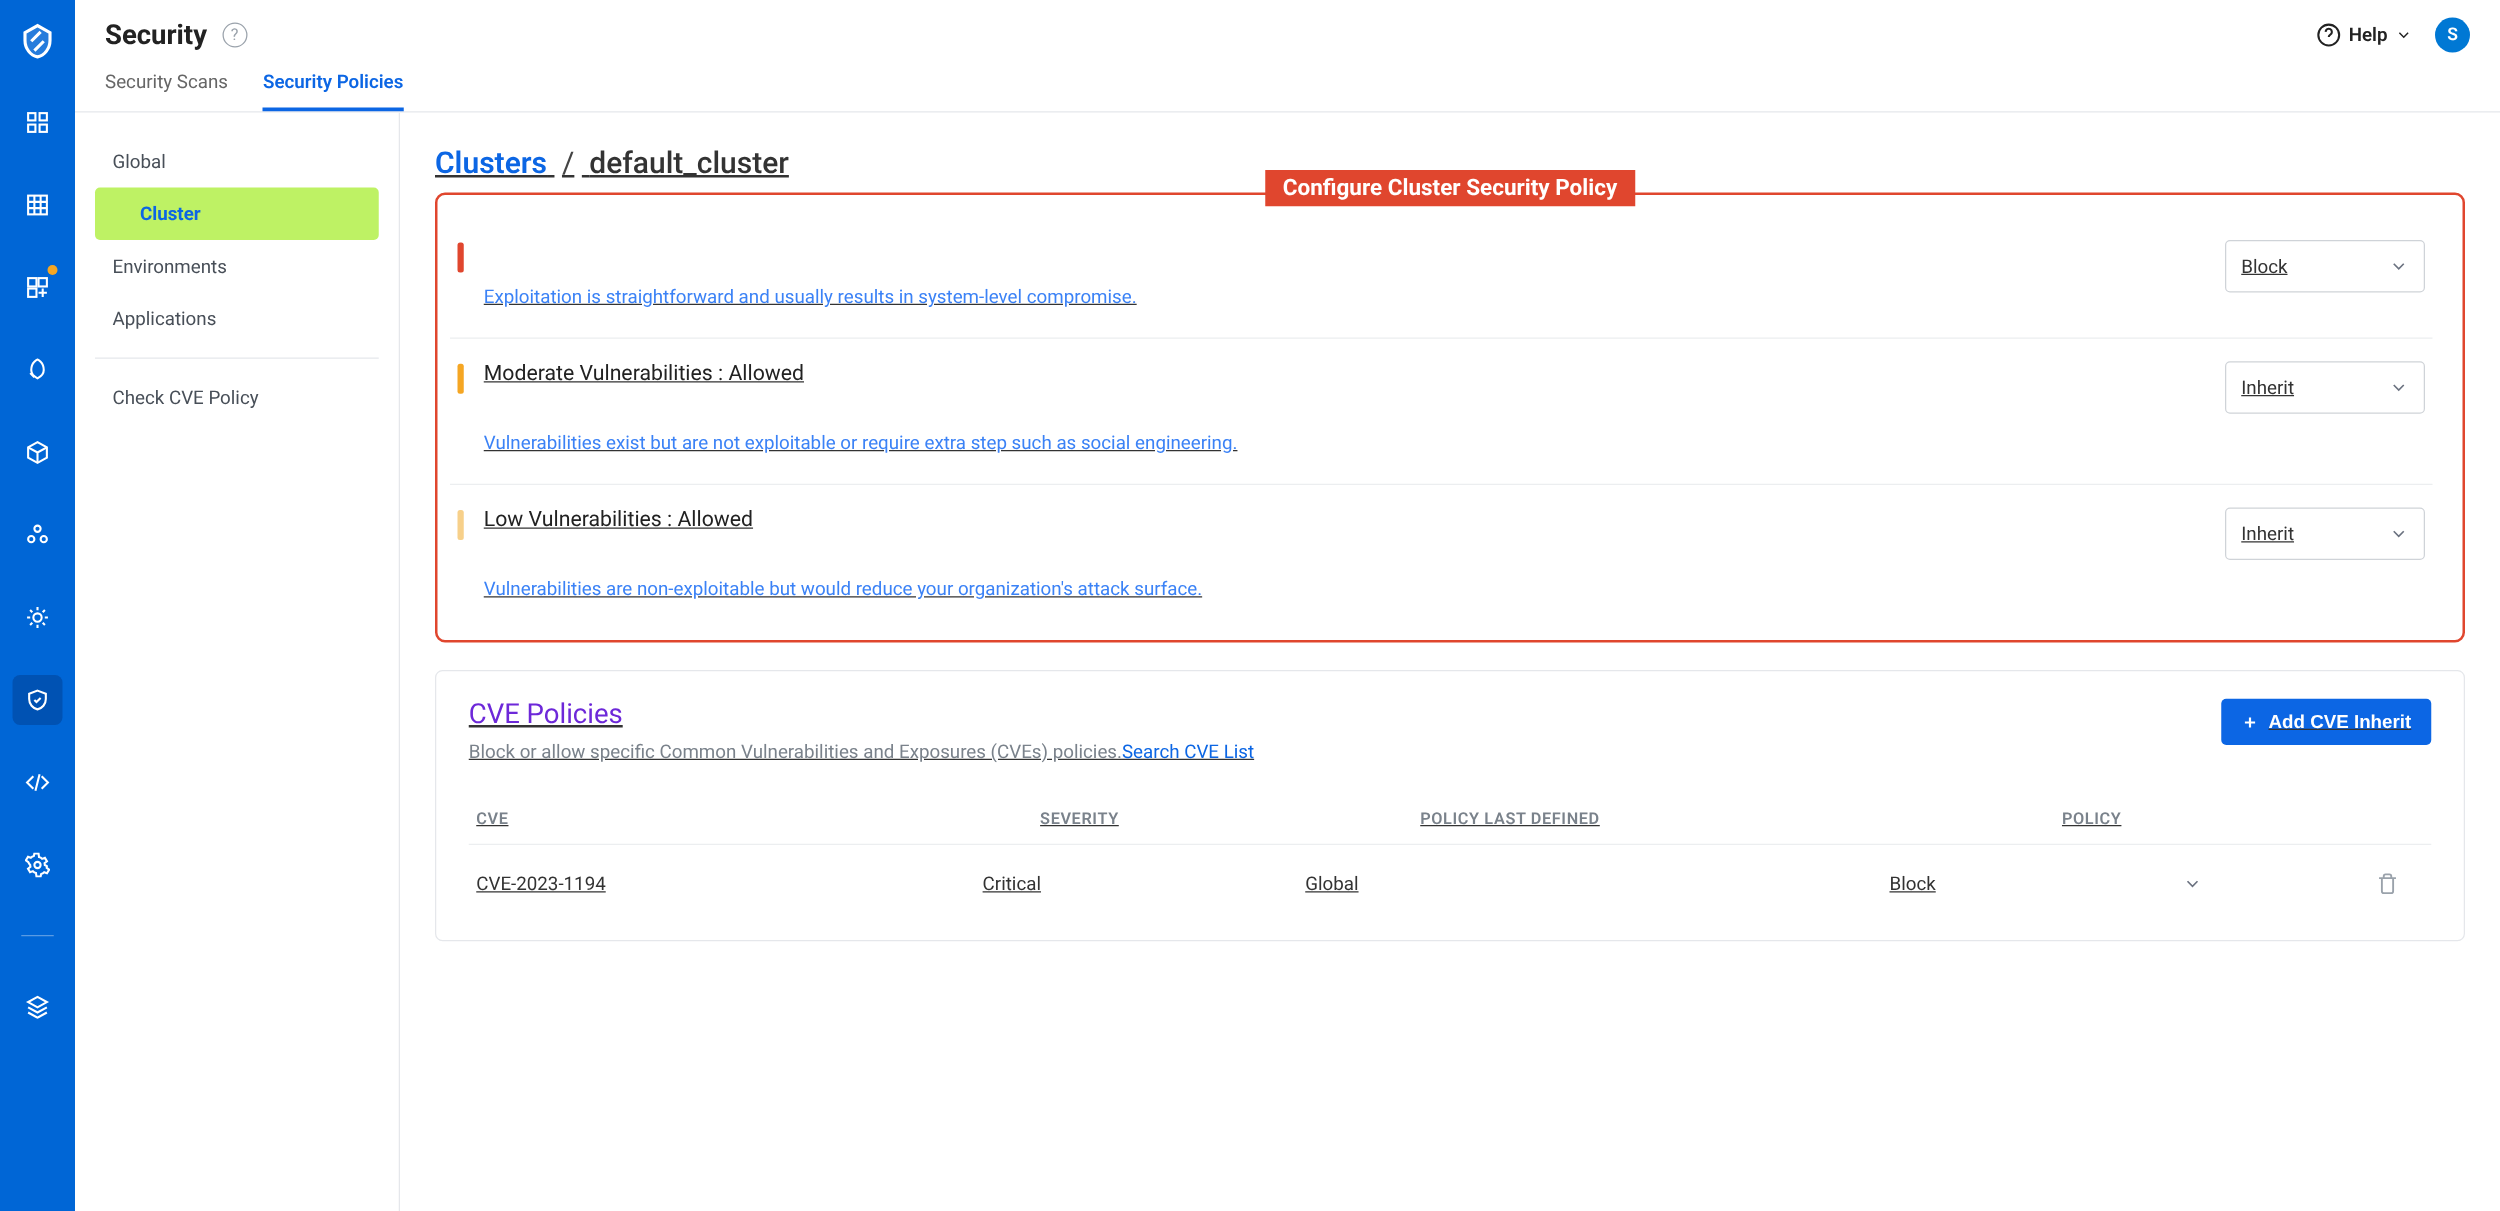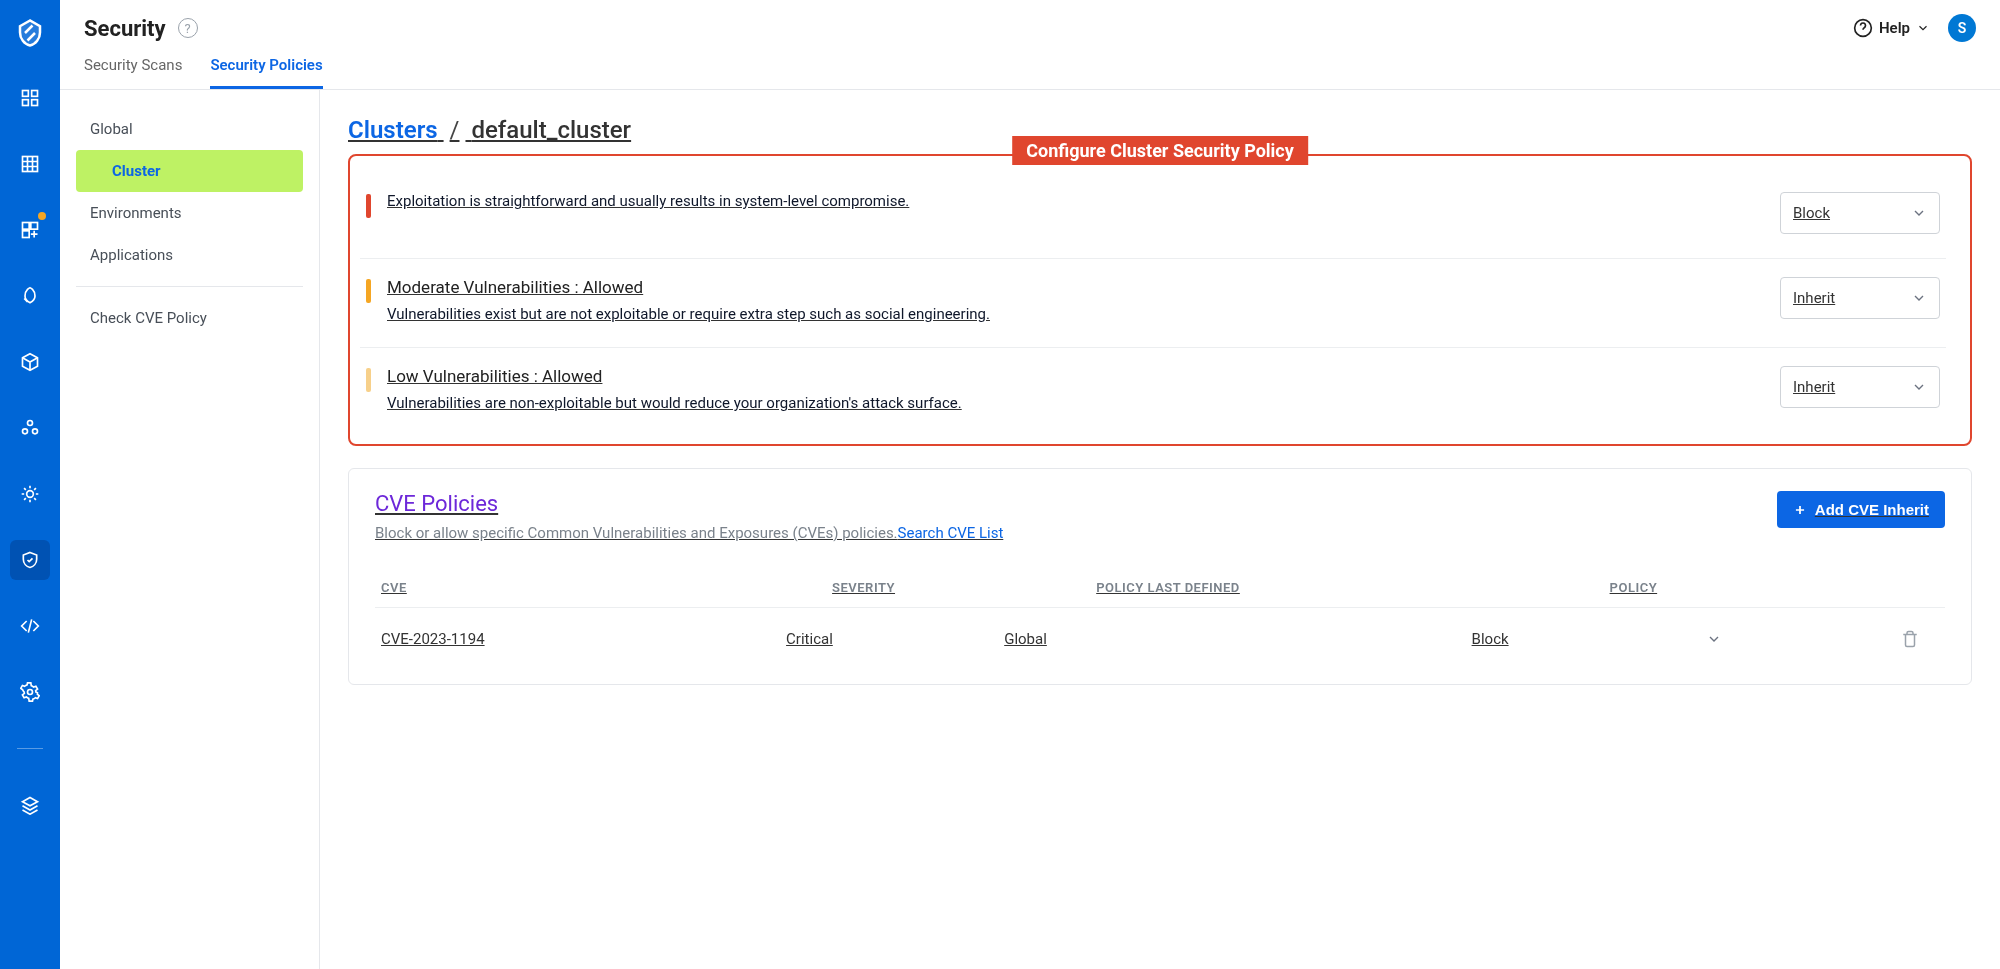--- a/index.html
+++ b/index.html
@@ -51,36 +51,36 @@
 .callout-label { position:absolute; top:-20px; left:50%; transform:translateX(-50%); background:#e0462e; color:#fff; font-size:18px; font-weight:700; padding:4px 14px; white-space:nowrap; }
 
 .vuln-row { display:flex; align-items:flex-start; padding:18px 6px 24px 6px; border-bottom:1px solid #eceef0; gap:16px; }
 .vuln-row:last-child { border-bottom:none; }
 .sev-bar { width:5px; height:24px; border-radius:2px; flex-shrink:0; margin-top:2px; }
 .sev-critical { background:#e0462e; }
 .sev-moderate { background:#f5a623; }
 .sev-low { background:#f7d08a; }
 .vuln-text { flex:1; }
 .vuln-title { font-size:17px; color:#222; margin-bottom:8px; }
-.vuln-desc { font-size:15px; color:#0f172a; }
+.vuln-desc { font-size:15px; color:#3b82f6;margin-top:36px; }
 .select-box { width:160px; height:42px; border:1px solid #cfd3d8; border-radius:4px; display:flex; align-items:center; justify-content:space-between; padding:0 12px; font-size:15px; cursor:pointer; background:#fff; }
 .chev { color:#6b7280; }
 
 .cve-card { border:1px solid #e5e7eb; border-radius:6px; margin-top:22px; padding:22px 26px 14px 26px; }
 .cve-head { display:flex; justify-content:space-between; align-items:flex-start; margin-bottom:26px; }
 .cve-title { font-size:22px; color:#6d28d9; margin-bottom:8px; }
 .cve-desc { font-size:15px; color:#7a828b; }
 .cve-desc a { color:#0c66e4; text-decoration:none; cursor:pointer; }
 .btn-primary { background:#0c66e4; color:#fff; border:none; border-radius:4px; padding:10px 16px; font-size:15px; font-weight:600; display:flex; align-items:center; gap:8px; cursor:pointer; }
 
 .cve-table-head { display:flex; padding:12px 6px; border-bottom:1px solid #eceef0; font-size:13px; letter-spacing:0.5px; color:#7a828b; font-weight:600;gap:46px; }
 .cve-table-row { display:flex; padding:22px 6px; align-items:center; font-size:15px; color:#333; }
 .col-cve { flex:0 0 26%; }
 .col-sev { flex:0 0 14%; }
-.col-def { flex:0 0 30%; }
+.col-def { flex:0 0 30%;margin-left:40px; }
 .col-pol { flex:0 0 18%; display:flex; align-items:center; justify-content:space-between; padding-right:30px; }
 .col-act { flex:1; display:flex; justify-content:flex-end; padding-right:20px; }
 .trash { color:#9aa2ab; cursor:pointer; }
 
 svg { display:block; }
 </style>
 </head>
 <body>
 
 <div class="app">

